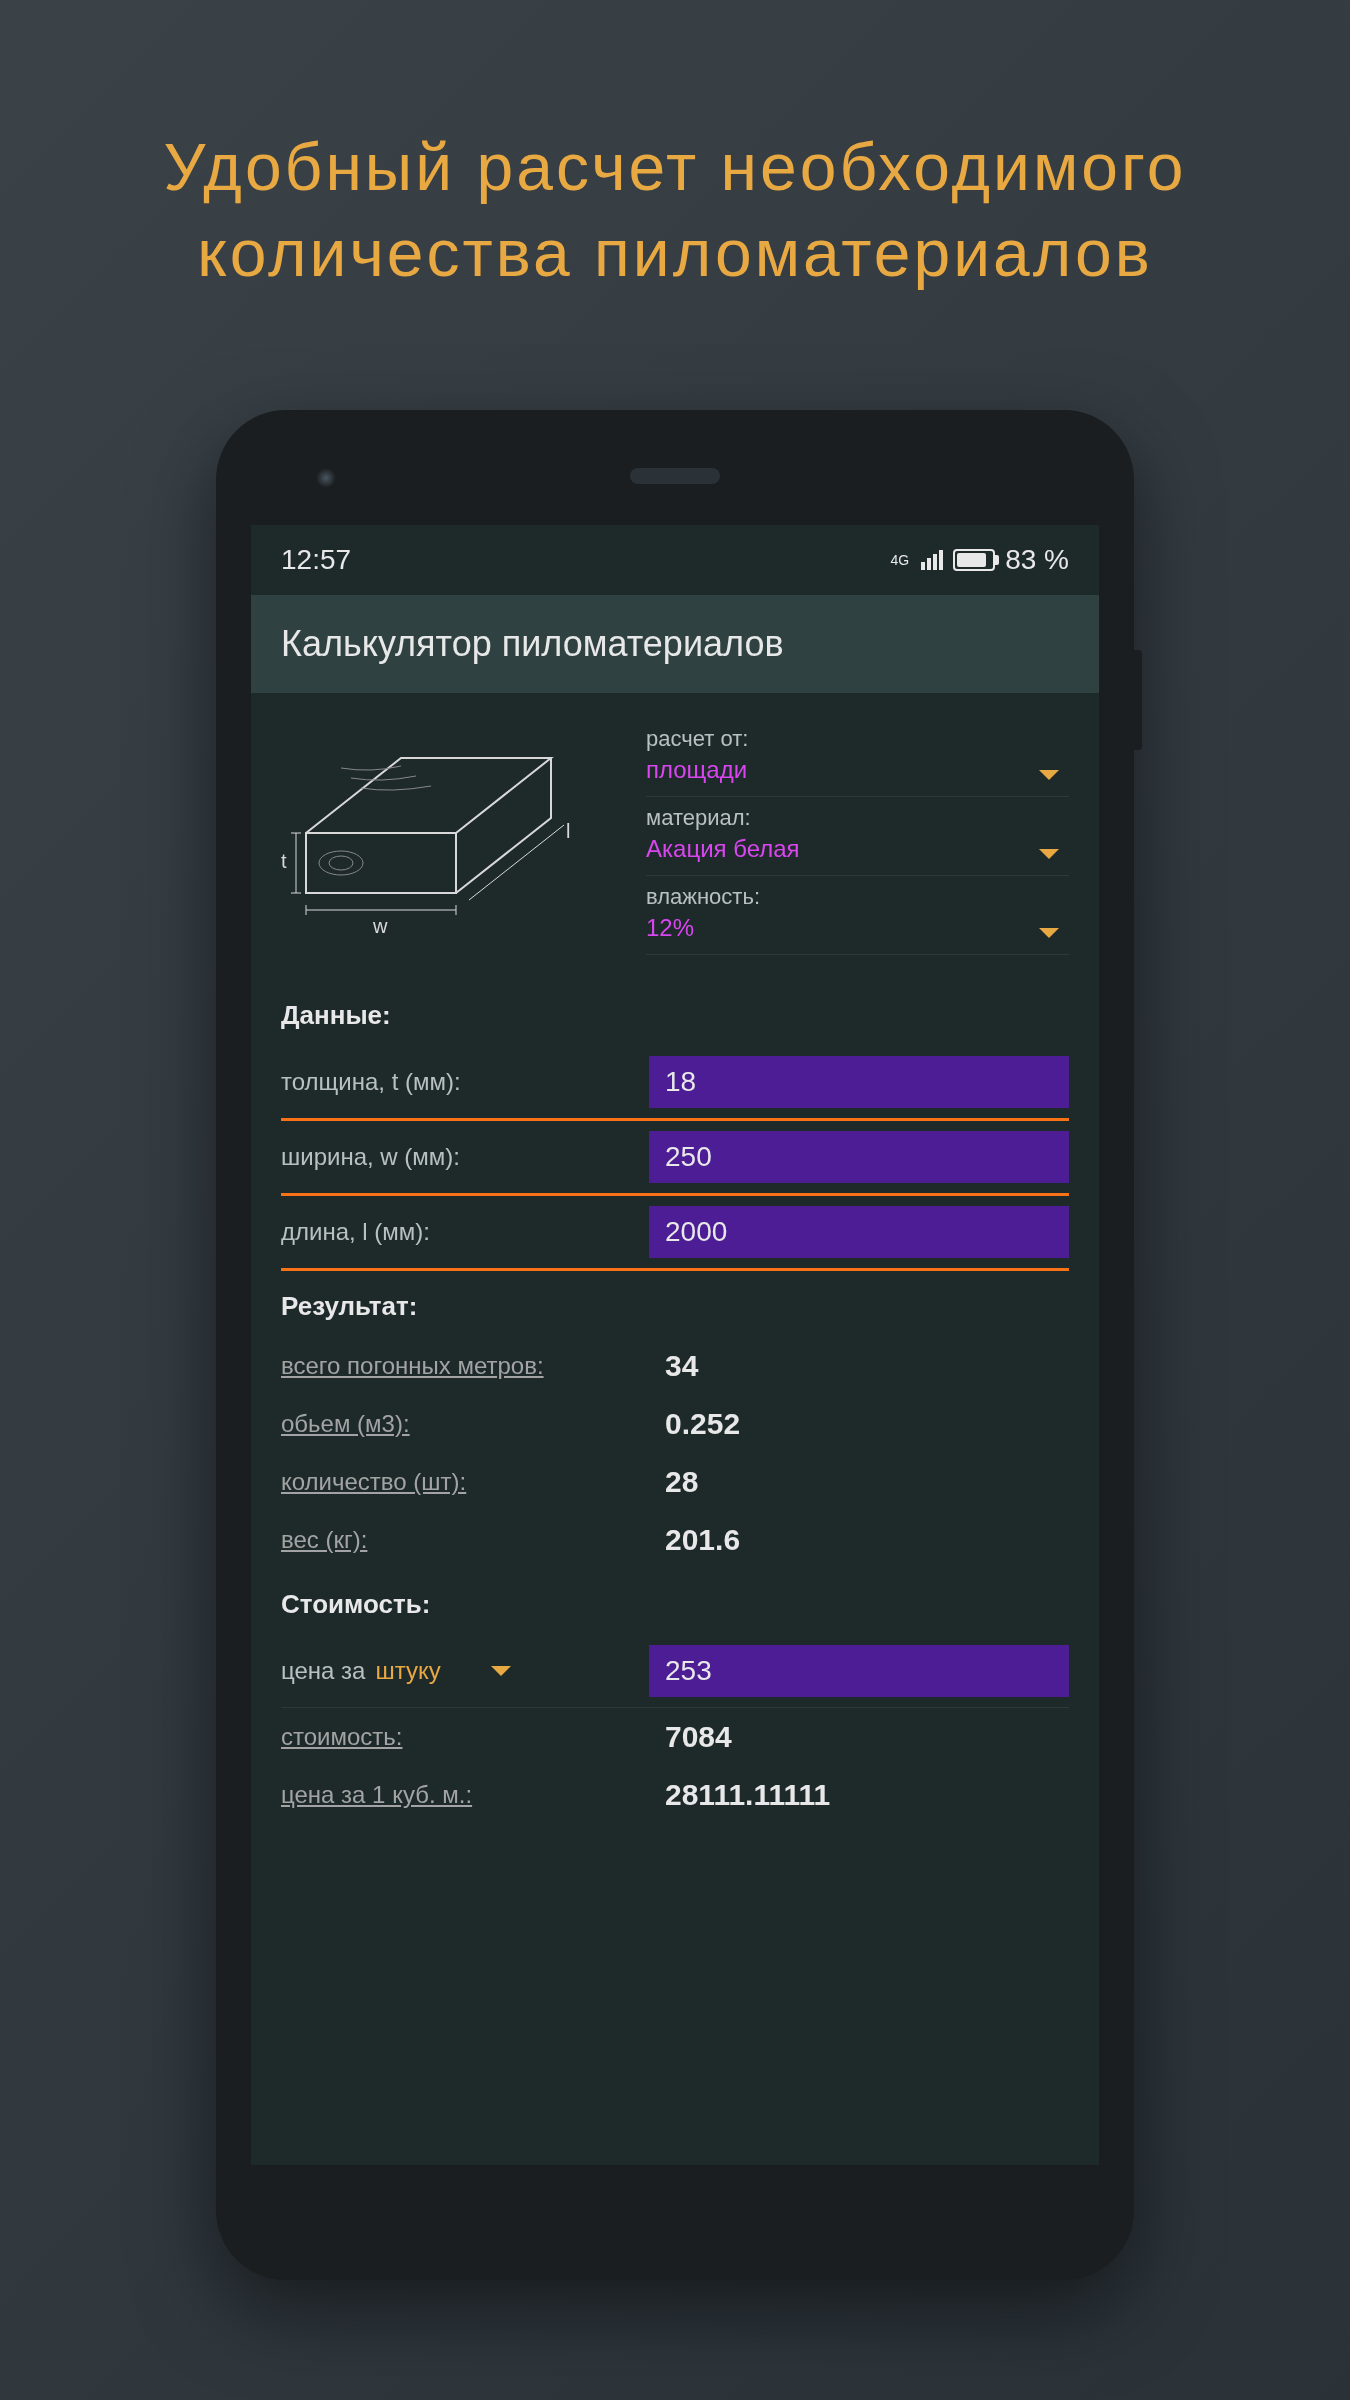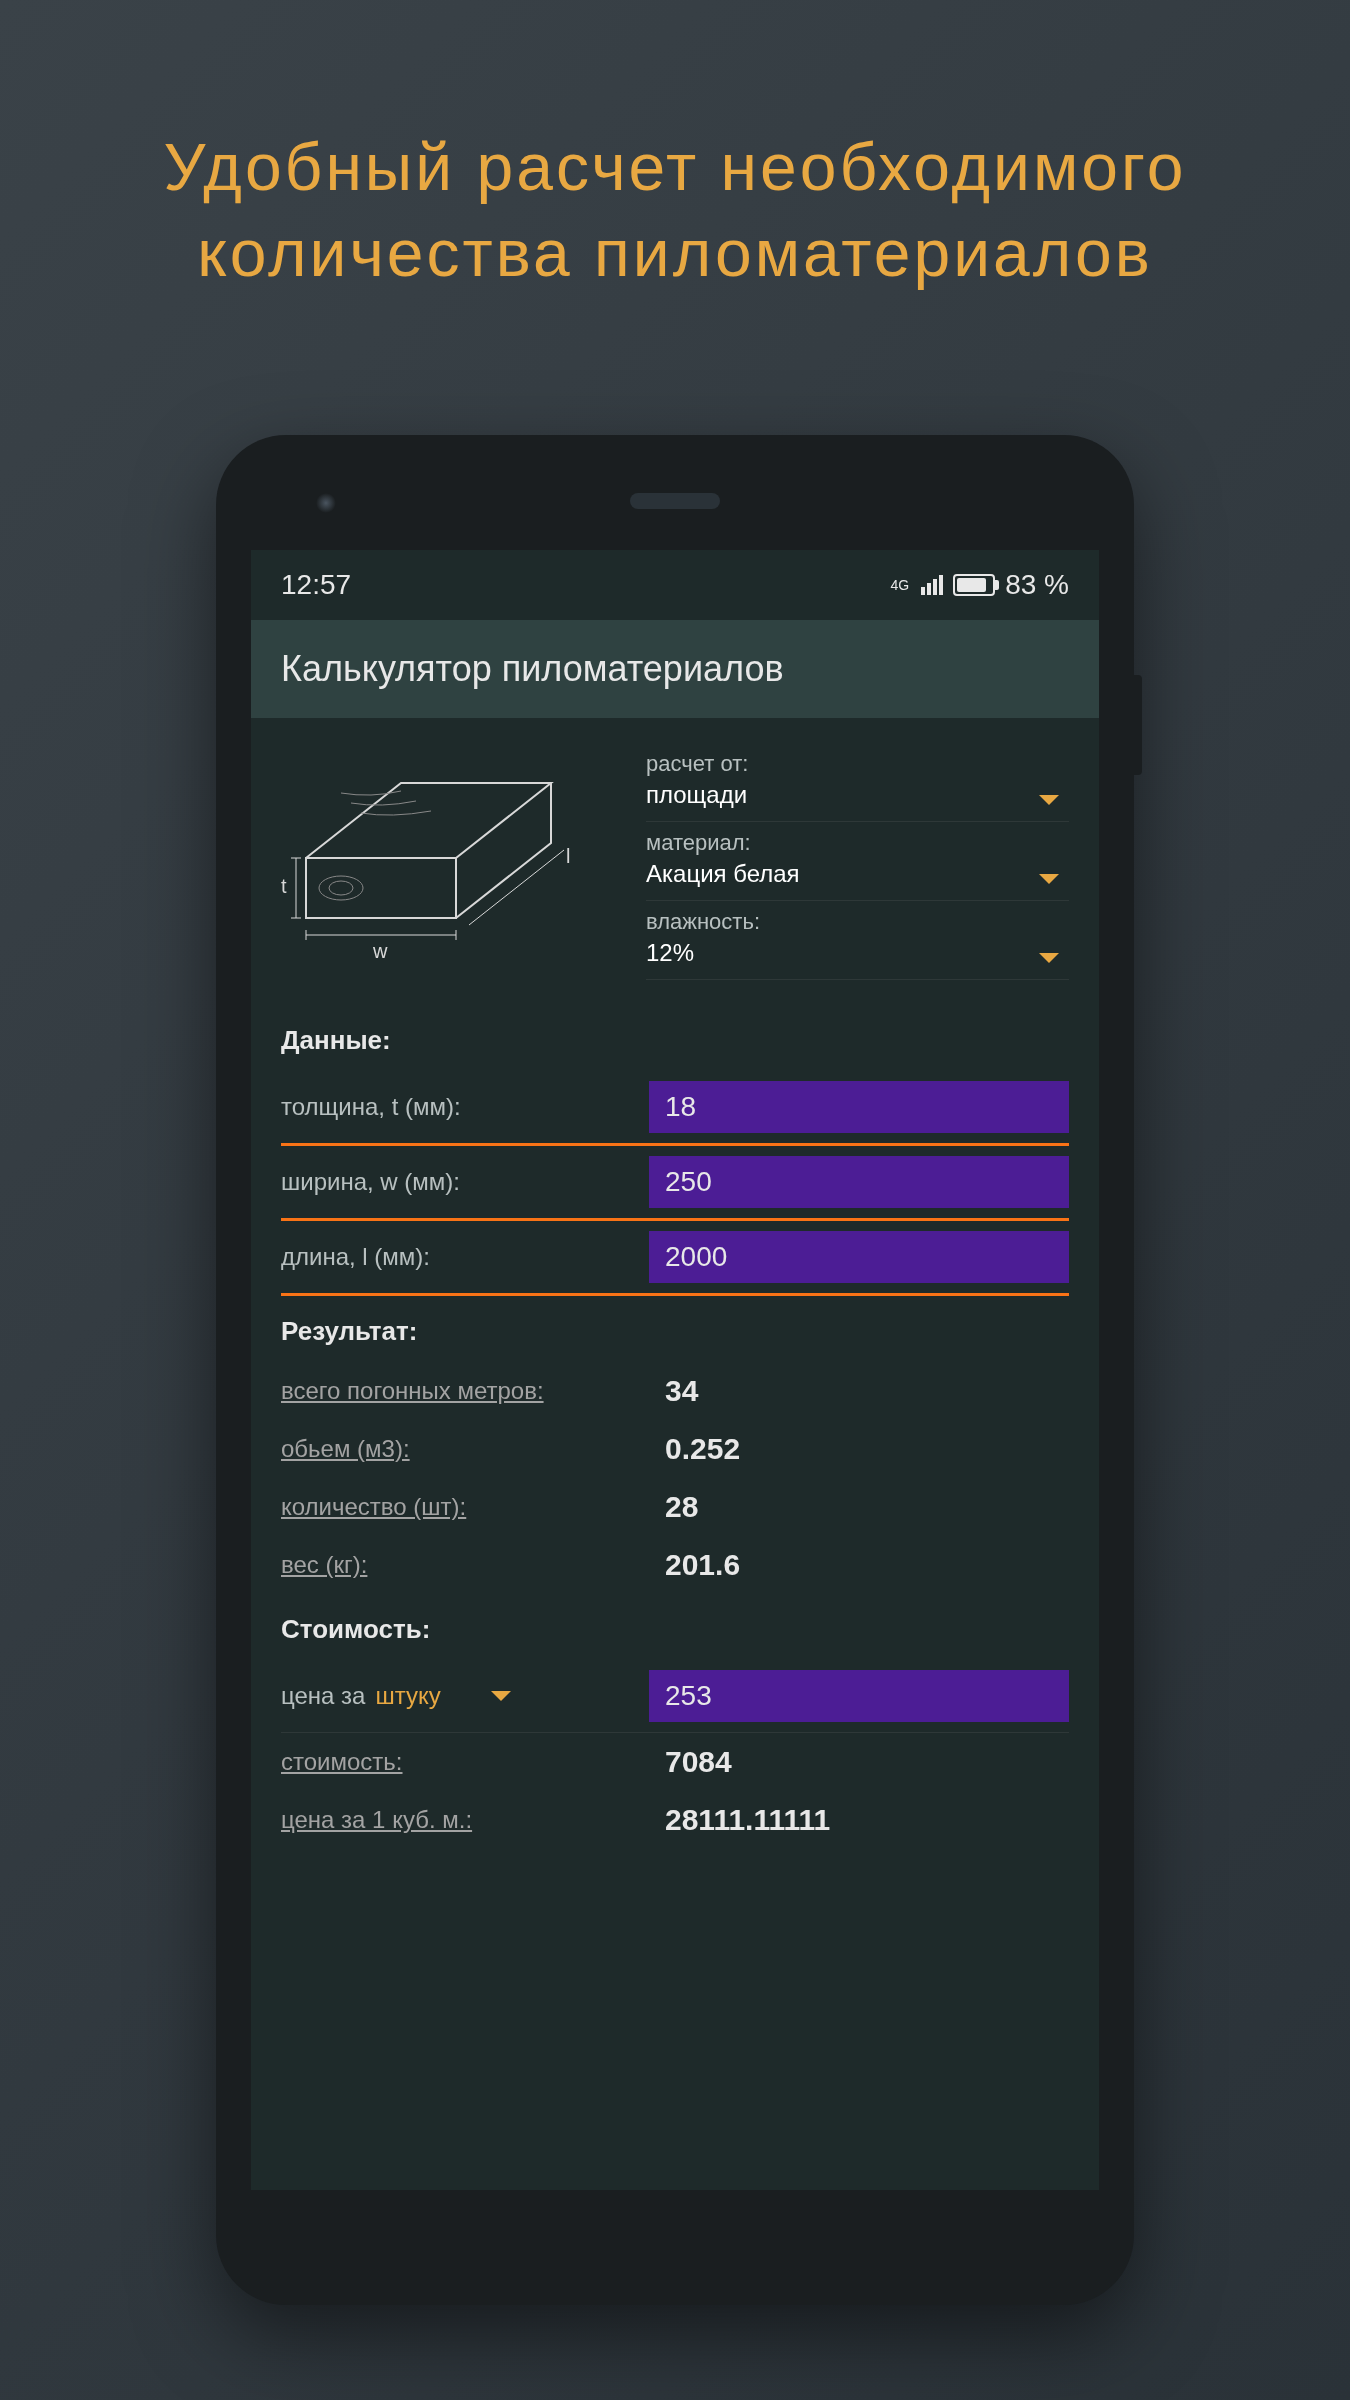--- a/index.html
+++ b/index.html
@@ -20,21 +20,21 @@
       color: #e8a842;
       font-size: 66px;
       font-weight: 400;
       letter-spacing: 3px;
       padding: 125px 60px 0;
       line-height: 1.3;
     }
     .phone-frame {
       position: absolute;
       left: 50%;
-      top: 435px;
+      top: 410px;
       transform: translateX(-50%);
       width: 918px;
       height: 1870px;
       background: #1a1e20;
       border-radius: 70px;
       box-shadow: 0 30px 80px rgba(0,0,0,0.5);
       padding: 115px 35px 115px;
     }
     .phone-camera {
       position: absolute;
@@ -154,21 +154,21 @@
       border-bottom: 1px solid #2e3838;
       padding: 8px 0 12px;
       position: relative;
     }
     .config-label {
       color: #b8c0c0;
       font-size: 22px;
       margin-bottom: 4px;
     }
     .config-value {
-      color: #ffffff;
+      color: #d946ef;
       font-size: 24px;
     }
     .chevron {
       position: absolute;
       right: 10px;
       bottom: 16px;
       width: 0;
       height: 0;
       border-left: 10px solid transparent;
       border-right: 10px solid transparent;

